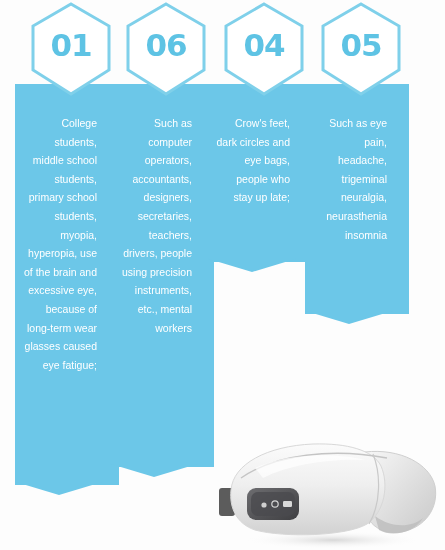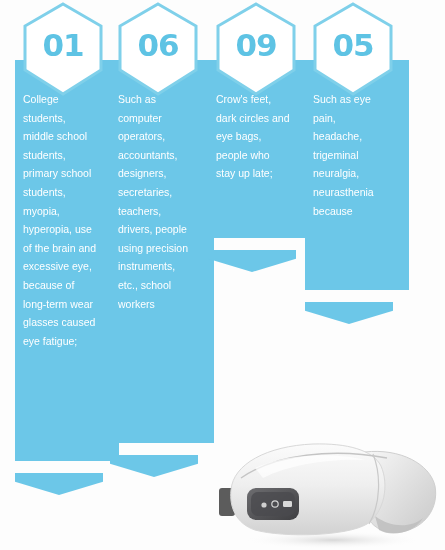--- a/index.html
+++ b/index.html
@@ -24,37 +24,38 @@
 
   .col {
     position: absolute;
     top: 0;
   }
 
   
   .banner {
     position: absolute;
     left: 0;
-    top: 60px;
+    top: 84px;
     width: 104px;
     background: #6cc7e8;
+    text-align: right;
   }
   .banner-chev {
     position: absolute;
     left: 0;
     width: 88px;
     height: 22px;
     background: #6cc7e8;
     clip-path: polygon(0 0, 100% 0, 100% 40%, 50% 100%, 0 40%);
   }
 
   
   .hex-wrap {
     position: absolute;
-    left: 8px;
+    left: 16px;
     top: 2px;
     width: 80px;
     height: 94px;
   }
   .hex-wrap svg {
     display: block;
     width: 80px;
     height: 94px;
   }
   .hex-num {
@@ -119,49 +120,49 @@
   <div class="col" style="left:110px;">
     <div class="banner" style="height:383px;"></div>
     <div class="banner-chev" style="top:455px;"></div>
     <div class="hex-wrap">
       <svg viewBox="0 0 80 94" xmlns="http://www.w3.org/2000/svg">
         <polygon points="40,2 78,24 78,68 40,92 2,68 2,24" fill="#ffffff" stroke="#7fd0ea" stroke-width="3"></polygon>
       </svg>
       <div class="hex-num">06</div>
     </div>
     <div class="banner" style="background:transparent;height:383px;">
-      <div class="body-text">Such as computer operators, accountants, designers, secretaries, teachers, drivers, people using precision instruments, etc., school workers</div>
+      <div class="body-text">Such as computer operators, accountants, designers, secretaries, teachers, drivers, people using precision instruments, etc., mental workers</div>
     </div>
   </div>
 
   <div class="col" style="left:208px;">
     <div class="banner" style="height:178px;"></div>
     <div class="banner-chev" style="top:250px;"></div>
     <div class="hex-wrap">
       <svg viewBox="0 0 80 94" xmlns="http://www.w3.org/2000/svg">
         <polygon points="40,2 78,24 78,68 40,92 2,68 2,24" fill="#ffffff" stroke="#7fd0ea" stroke-width="3"></polygon>
       </svg>
-      <div class="hex-num">09</div>
+      <div class="hex-num">04</div>
     </div>
     <div class="banner" style="background:transparent;height:178px;">
       <div class="body-text">Crow's feet, dark circles and eye bags, people who stay up late;</div>
     </div>
   </div>
 
   <div class="col" style="left:305px;">
     <div class="banner" style="height:230px;"></div>
     <div class="banner-chev" style="top:302px;"></div>
     <div class="hex-wrap">
       <svg viewBox="0 0 80 94" xmlns="http://www.w3.org/2000/svg">
         <polygon points="40,2 78,24 78,68 40,92 2,68 2,24" fill="#ffffff" stroke="#7fd0ea" stroke-width="3"></polygon>
       </svg>
       <div class="hex-num">05</div>
     </div>
     <div class="banner" style="background:transparent;height:230px;">
-      <div class="body-text">Such as eye pain, headache, trigeminal neuralgia, neurasthenia because</div>
+      <div class="body-text">Such as eye pain, headache, trigeminal neuralgia, neurasthenia insomnia</div>
     </div>
   </div>
 
 </div>
 
 <div id="device">
   <svg viewBox="0 0 230 126" xmlns="http://www.w3.org/2000/svg" width="230" height="126">
     <defs>
       <linearGradient id="bodyGrad" x1="0" y1="0" x2="0" y2="1">
         <stop offset="0%" stop-color="#fbfbfb"></stop>

